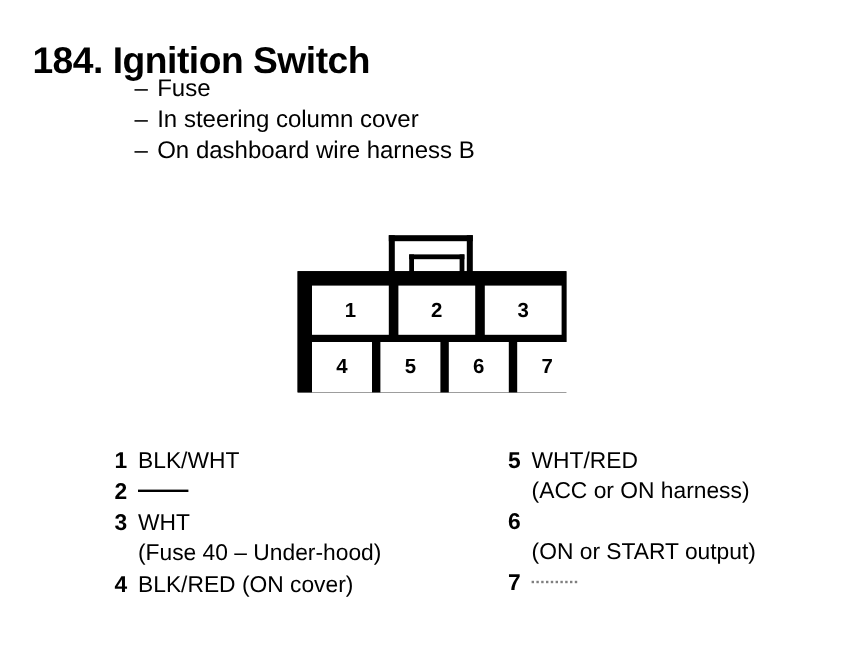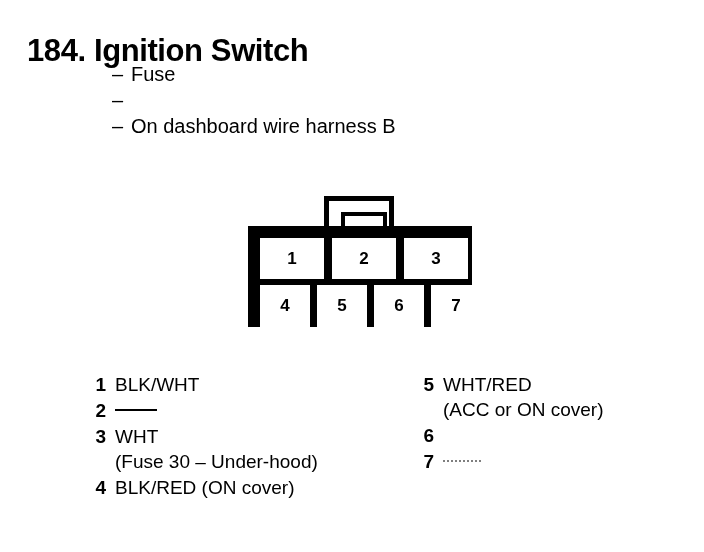--- a/index.html
+++ b/index.html
@@ -167,20 +167,21 @@
 
   <h1 id="page-title">184. Ignition Switch</h1>
 
   <ul id="subtitle-list">
       <li>
         <span class="dash-marker">–</span>
         <span>Fuse</span>
       </li>
       <li>
         <span class="dash-marker">–</span>
+        <span>In steering column cover</span>
       </li>
       <li>
         <span class="dash-marker">–</span>
         <span>On dashboard wire harness B</span>
       </li>
     </ul>
 
   <div id="connector">
     <div id="latch-tab">
       <div id="latch-tab-inner"></div>
@@ -213,44 +214,48 @@
           <span class="pin-empty-dash"></span>
         </div>
       </div>
       <div class="legend-entry">
         <div class="legend-line">
           <span class="pin-number">3</span>
           <span class="pin-text">WHT</span>
         </div>
         <div class="legend-line">
           <span class="pin-number spacer">3</span>
-          <span class="pin-text">(Fuse 30 – Under-hood)</span>
+          <span class="pin-text">(Fuse 40 – Under-hood)</span>
         </div>
       </div>
       <div class="legend-entry">
         <div class="legend-line">
           <span class="pin-number">4</span>
           <span class="pin-text">BLK/RED (ON cover)</span>
         </div>
       </div>
     </div>
   <div class="legend-column" id="legend-column-right">
       <div class="legend-entry">
         <div class="legend-line">
           <span class="pin-number">5</span>
           <span class="pin-text">WHT/RED</span>
         </div>
         <div class="legend-line">
           <span class="pin-number spacer">5</span>
-          <span class="pin-text">(ACC or ON cover)</span>
+          <span class="pin-text">(ACC or ON harness)</span>
         </div>
       </div>
       <div class="legend-entry">
         <div class="legend-line">
           <span class="pin-number">6</span>
+        </div>
+        <div class="legend-line">
+          <span class="pin-number spacer">6</span>
+          <span class="pin-text">(ON or START output)</span>
         </div>
       </div>
       <div class="legend-entry">
         <div class="legend-line">
           <span class="pin-number">7</span>
           <span class="pin-empty-dash faint"></span>
         </div>
       </div>
     </div>
 

